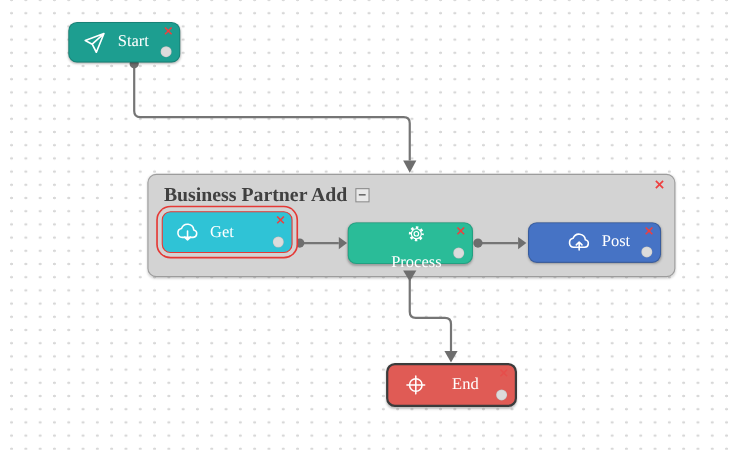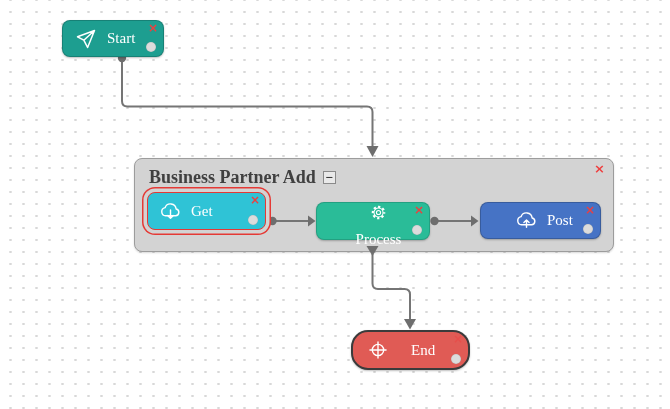--- a/index.html
+++ b/index.html
@@ -124,21 +124,21 @@
       <svg width="23" height="23" viewBox="0 0 24 24" fill="none" stroke="#fff" stroke-width="1.5" stroke-linejoin="round" stroke-linecap="round">
         <path d="M17.3 16.5 A3.6 3.6 0 0 0 17.9 9.4 A6 6 0 0 0 6.3 8 A4.3 4.3 0 0 0 6.9 16.5 Z"></path>
         <path d="M12 19 V11.5 M9.3 14.2 L12 11.5 L14.7 14.2"></path>
       </svg>
     </span>
     <span class="node-label">Post</span>
     <span class="close-x">×</span>
     <span class="port-dot"></span>
   </div>
 
-  <div class="node node-end" style="background-color: rgb(224, 91, 85); border-radius: 17px;">
+  <div class="node node-end" style="background-color: rgb(224, 91, 85);">
     <span class="icon">
       <svg width="22" height="22" viewBox="0 0 24 24" fill="none" stroke="#fff" stroke-width="1.5" stroke-linecap="round">
         <circle cx="12" cy="12" r="6.2"></circle>
         <path d="M12 3.2 V20.8 M3.2 12 H20.8"></path>
       </svg>
     </span>
     <span class="node-label">End</span>
     <span class="close-x faded">×</span>
     <span class="port-dot"></span>
   </div>

